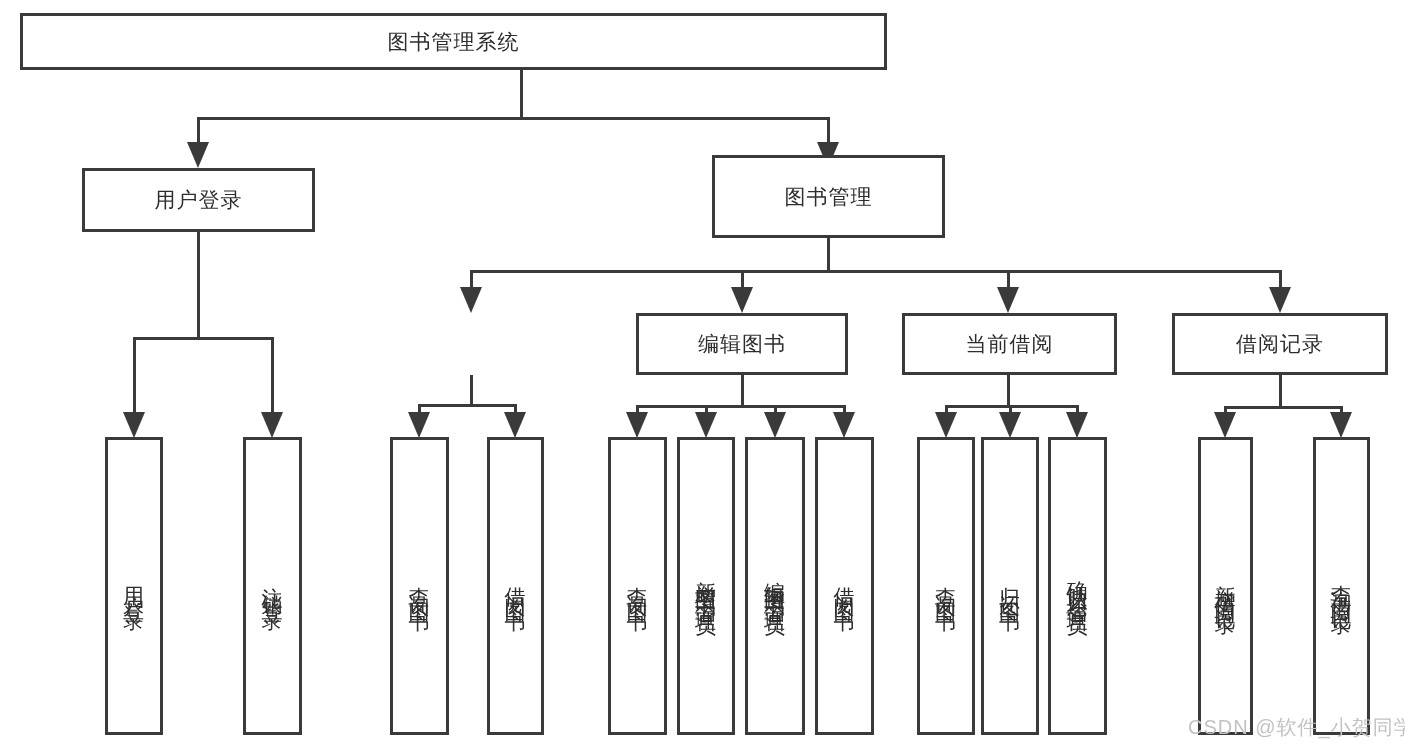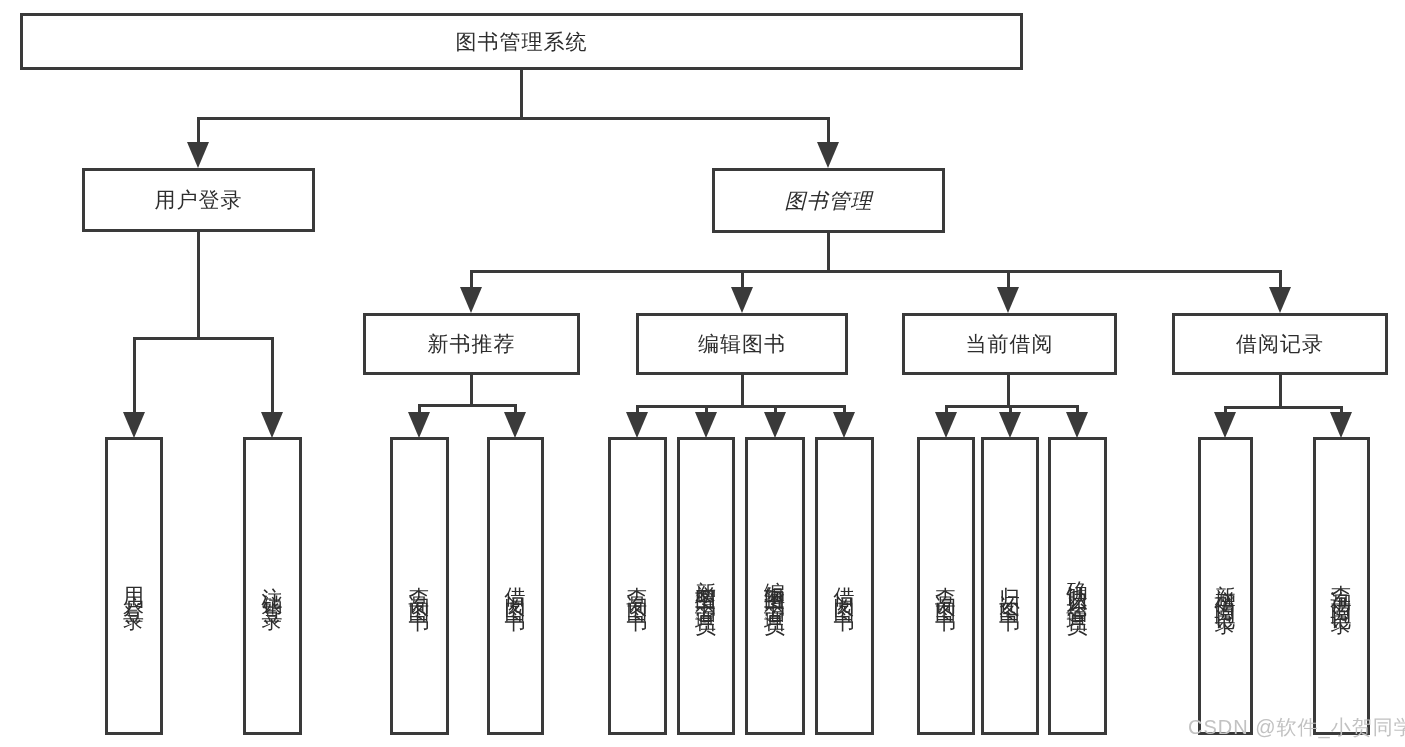--- a/index.html
+++ b/index.html
@@ -103,34 +103,31 @@
   <div class="vl" style="left:1076px;top:405px;height:10px;"></div>
   <div class="arr" style="left:1066px;top:412px;"></div>
 
   <div class="vl" style="left:1278.5px;top:375px;height:34px;"></div>
   <div class="hl" style="left:1224px;top:406px;width:119px;"></div>
   <div class="vl" style="left:1224px;top:406px;height:9px;"></div>
   <div class="arr" style="left:1214px;top:412px;"></div>
   <div class="vl" style="left:1340px;top:406px;height:9px;"></div>
   <div class="arr" style="left:1330px;top:412px;"></div>
 
-  <div class="node" style="left:20px;top:13px;width:1003px;height:57px;">
+  <div class="node" style="left:20px;top:13px;width:867px;height:57px;">
     <span class="lbl">图书管理系统</span>
   </div>
 
   <div class="node" style="left:82px;top:168px;width:233px;height:64px;">
     <span class="lbl">用户登录</span>
   </div>
-  <div class="node" style="left:712px;top:168px;width:233px;height:65px;font-style:italic;">
+  <div class="node" style="left:712px;top:155px;width:233px;height:83px;">
     <span class="lbl">图书管理</span>
   </div>
 
-  <div class="node" style="left:363px;top:313px;width:217px;height:62px;">
-    <span class="lbl">新书推荐</span>
-  </div>
   <div class="node" style="left:636px;top:313px;width:212px;height:62px;">
     <span class="lbl">编辑图书</span>
   </div>
   <div class="node" style="left:902px;top:313px;width:215px;height:62px;">
     <span class="lbl">当前借阅</span>
   </div>
   <div class="node" style="left:1172px;top:313px;width:216px;height:62px;">
     <span class="lbl">借阅记录</span>
   </div>
 

